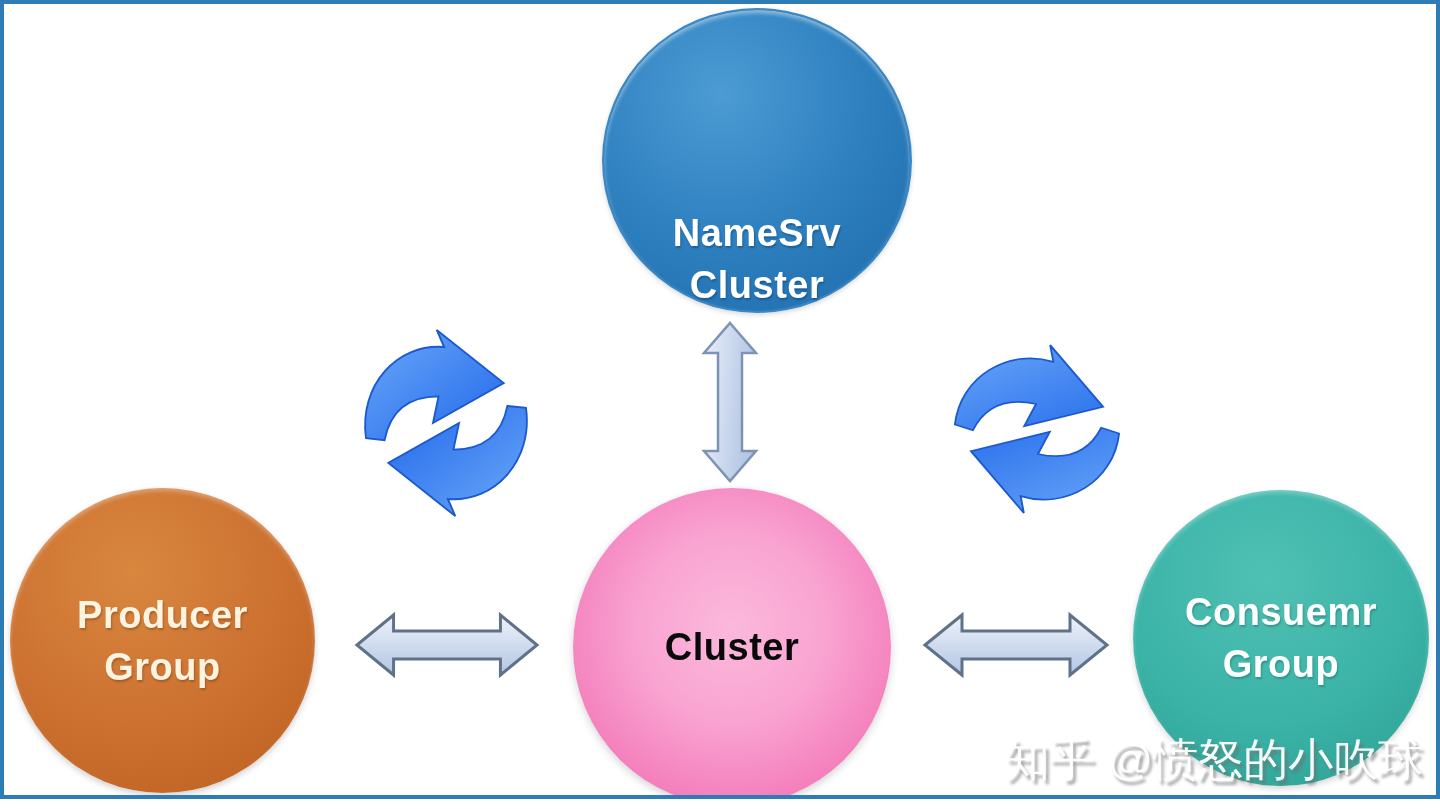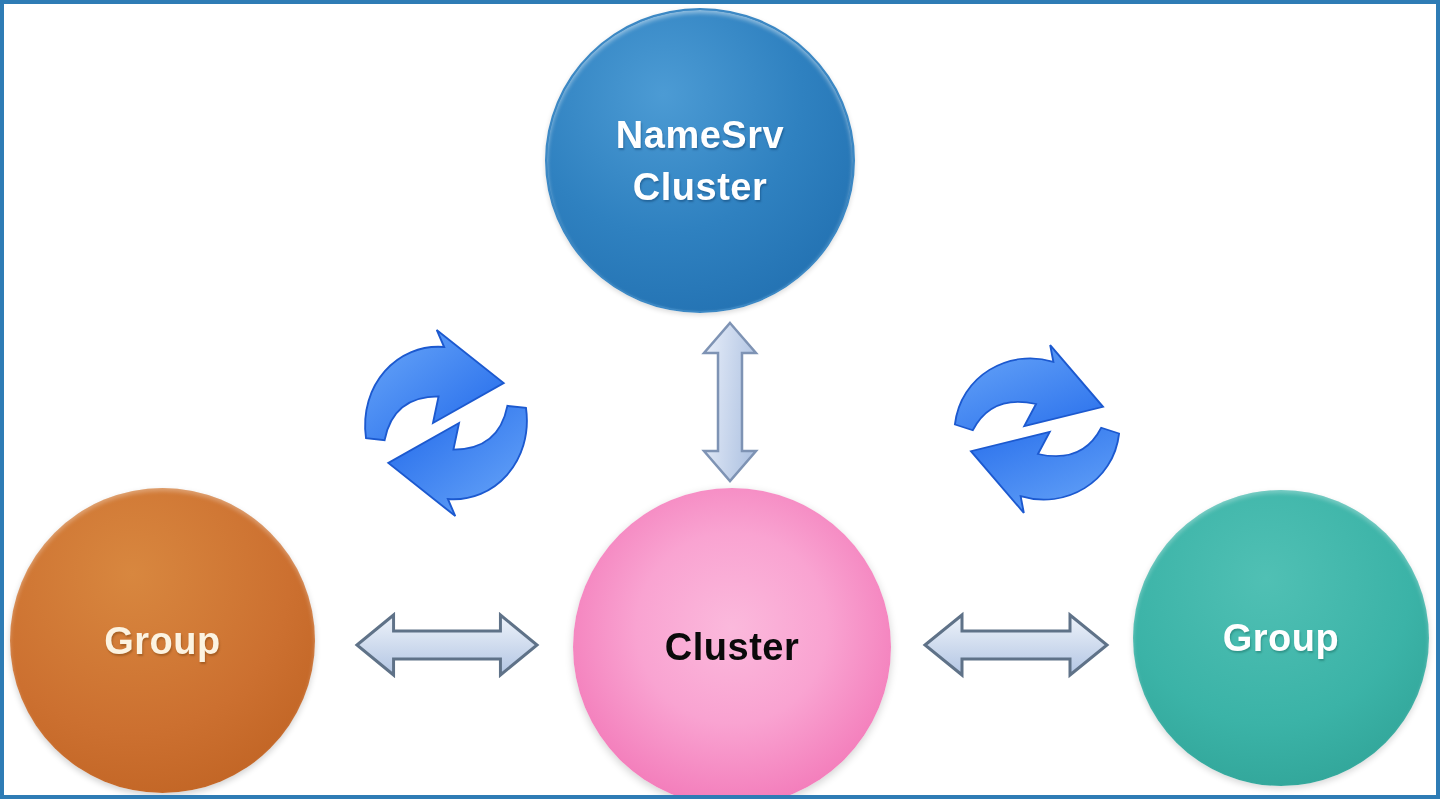--- a/index.html
+++ b/index.html
@@ -11,24 +11,24 @@
   
   .frame { position:absolute; left:0; top:0; width:1440px; height:799px;
            border:4px solid #2e7cb5; background:#ffffff; overflow:hidden; }
 
   
   .node { position:absolute; border-radius:50%; display:flex; align-items:center;
           justify-content:center; text-align:center; }
   .node-label { font-weight:bold; font-size:38px; line-height:52px; letter-spacing:0.5px; }
   .node-label span { display:block; }
 
-  .node-namesrv { left:541px; top:4px; width:310px; height:305px;
+  .node-namesrv { left:598px; top:4px; width:310px; height:305px;
       background: radial-gradient(circle at 38% 28%, #4c9bd4 0%, #2f81c0 48%, #1d6aab 100%);
       border:2px solid #3c88c4;
-      box-shadow: inset 0 3px 4px rgba(255,255,255,0.45), 0 2px 5px rgba(0,0,0,0.15); }
+      box-shadow: inset 0 3px 4px rgba(255,255,255,0.45), 0 2px 5px rgba(0,0,0,0.15); align-items: flex-end; }
   .node-namesrv .node-label { color:#ffffff; text-shadow:1px 2px 2px rgba(0,40,80,0.35); }
 
   .node-broker { left:569px; top:484px; width:318px; height:318px;
       background: radial-gradient(circle at 50% 44%, #fbb9dc 0%, #f9a3d1 40%, #ef62ab 100%);
       box-shadow: 0 3px 8px rgba(0,0,0,0.18); }
   .node-broker .node-label { color:#0a0a0a; }
 
   .node-producer { left:6px; top:484px; width:305px; height:305px;
       background: radial-gradient(circle at 40% 28%, #d8873f 0%, #cc7030 55%, #bb5e1e 100%);
       box-shadow: inset 0 3px 4px rgba(255,255,255,0.3), 0 3px 6px rgba(0,0,0,0.18); }
@@ -65,26 +65,28 @@
     </div>
 
     <div class="node node-broker">
       <div class="node-label">
         <span>Cluster</span>
       </div>
     </div>
 
     <div class="node node-producer">
       <div class="node-label">
+        <span>Producer</span>
         <span>Group</span>
       </div>
     </div>
 
     <div class="node node-consumer">
       <div class="node-label">
+        <span>Consuemr</span>
         <span>Group</span>
       </div>
     </div>
 
     <svg class="connector sync-left" viewBox="0 0 200 200" preserveAspectRatio="none">
       <defs>
         <linearGradient id="gSync" x1="0" y1="0" x2="1" y2="1">
           <stop offset="0" stop-color="#6ba8f9"></stop>
             <stop offset="1" stop-color="#2068ea"></stop>
         </linearGradient>
@@ -129,15 +131,16 @@
     <svg class="connector h-arrow-right" viewBox="0 0 190 70" preserveAspectRatio="none">
       <defs>
         <linearGradient id="gHorz2" x1="0" y1="0" x2="0" y2="1">
           <stop offset="0" stop-color="#eef3fa"></stop>
             <stop offset="1" stop-color="#b2c5e3"></stop>
         </linearGradient>
       </defs>
       <polygon points="4,35 41,5 41,21 149,21 149,5 186,35 149,65 149,49 41,49 41,65" fill="url(#gHorz2)" stroke="#5f7288" stroke-width="3" stroke-linejoin="miter"></polygon>
     </svg>
 
+    <div class="watermark">知乎 @愤怒的小吹球</div>
 
   </div>
 </div>
 
 </body></html>

